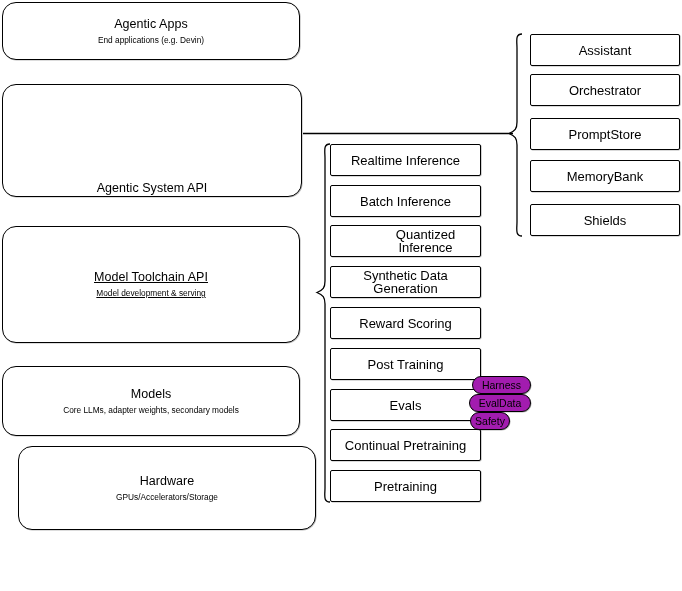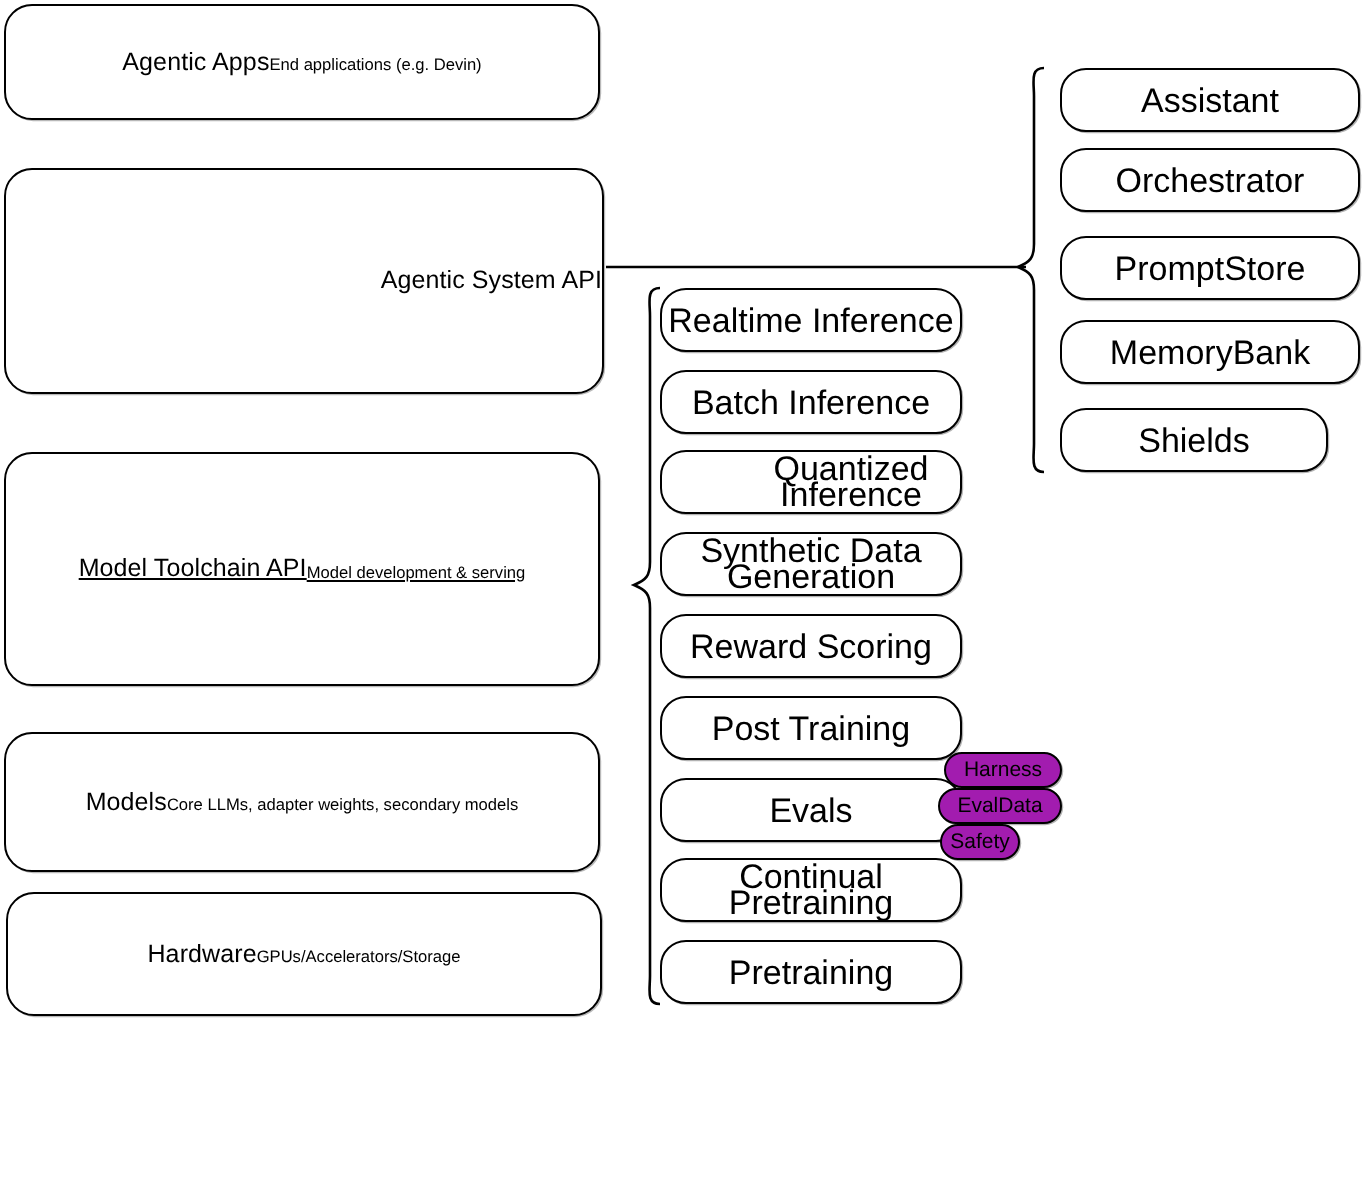--- a/index.html
+++ b/index.html
@@ -14,21 +14,21 @@
   #canvas{position:absolute;left:0;top:0;width:682px;height:591px;}
 
   
   .layer-box{
     position:absolute;
     box-sizing:border-box;
     background:#ffffff;
     border:1.3px solid #000000;
     border-radius:14px;
     display:flex;
-    flex-direction:row;
+    flex-direction:column;
     align-items:center;
     justify-content:center;
     text-align:center;
     box-shadow:0.6px 0.6px 0 rgba(0,0,0,0.28);
   }
   .layer-title{
     font-size:12.5px;
     line-height:15px;
     color:#000;
     letter-spacing:0.05px;
@@ -39,26 +39,26 @@
     margin-top:3px;
     color:#000;
   }
 
   
   .capsule{
     position:absolute;
     box-sizing:border-box;
     background:#ffffff;
     border:1.3px solid #000000;
-    border-radius:13px;
+    border-radius:2px;
     display:flex;
     align-items:center;
     justify-content:center;
     text-align:center;
-    font-size:17px;
+    font-size:13px;
     line-height:13px;
     box-shadow:0.6px 0.6px 0 rgba(0,0,0,0.3);
     z-index:3;
   }
 
   
   .pill{
     position:absolute;
     box-sizing:border-box;
     background:#a21caf;
@@ -116,21 +116,21 @@
   <div class="layer-box" style="left:2px;top:226px;width:298px;height:117px;text-decoration:underline;">
     <div class="layer-title">Model Toolchain API</div>
     <div class="layer-sub">Model development &amp; serving</div>
   </div>
 
   <div class="layer-box" style="left:2px;top:366px;width:298px;height:70px;">
     <div class="layer-title">Models</div>
     <div class="layer-sub">Core LLMs, adapter weights, secondary models</div>
   </div>
 
-  <div class="layer-box" style="left:3px;top:446px;width:298px;height:62px;">
+  <div class="layer-box" style="left:18px;top:446px;width:298px;height:84px;">
     <div class="layer-title">Hardware</div>
     <div class="layer-sub">GPUs/Accelerators/Storage</div>
   </div>
 
 
   <div class="capsule" style="left:330px;top:144px;width:151px;height:32px;">Realtime Inference</div>
 
   <div class="capsule" style="left:330px;top:185px;width:151px;height:32px;">Batch Inference</div>
 
   <div class="capsule" style="left:330px;top:225px;width:151px;height:32px;padding-left:40px;">Quantized Inference</div>
@@ -154,15 +154,15 @@
   <div class="pill" style="left:470px;top:412px;width:40px;height:18px;">Safety</div>
 
   <div class="capsule" style="left:530px;top:34px;width:150px;height:32px;">Assistant</div>
 
   <div class="capsule" style="left:530px;top:74px;width:150px;height:32px;">Orchestrator</div>
 
   <div class="capsule" style="left:530px;top:118px;width:150px;height:32px;">PromptStore</div>
 
   <div class="capsule" style="left:530px;top:160px;width:150px;height:32px;">MemoryBank</div>
 
-  <div class="capsule" style="left:530px;top:204px;width:134px;height:32px;">Shields</div>
+  <div class="capsule" style="left:530px;top:204px;width:150px;height:32px;">Shields</div>
 
 </div>
 
 </body></html>

